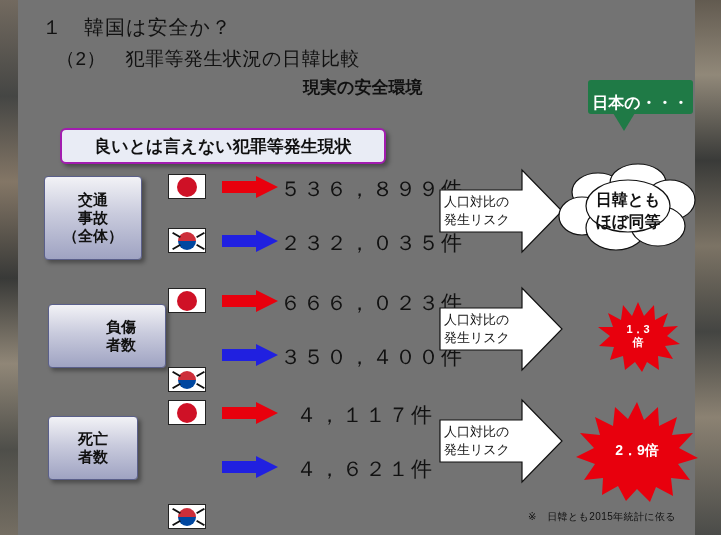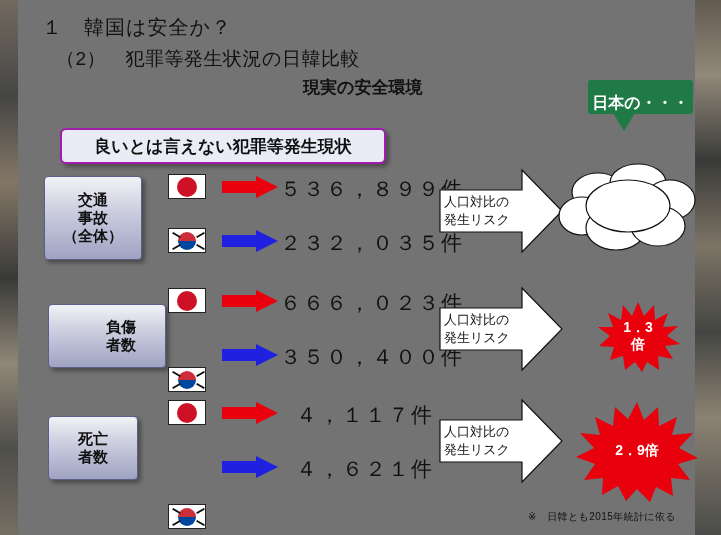--- a/index.html
+++ b/index.html
@@ -141,20 +141,24 @@
       <g fill="#ffffff" stroke="#111111" stroke-width="1.2">
         <ellipse cx="44" cy="34" rx="26" ry="19"></ellipse>
         <ellipse cx="84" cy="25" rx="28" ry="19"></ellipse>
         <ellipse cx="116" cy="42" rx="25" ry="20"></ellipse>
         <ellipse cx="28" cy="58" rx="23" ry="19"></ellipse>
         <ellipse cx="62" cy="70" rx="30" ry="22"></ellipse>
         <ellipse cx="104" cy="68" rx="27" ry="20"></ellipse>
         <ellipse cx="74" cy="48" rx="42" ry="26"></ellipse>
       </g>
     </svg>
+    <div class="txt">
+      <span>日韓とも</span><br>
+      <span>ほぼ同等</span>
+    </div>
   </div>
 
   <div class="cat" style="left:30px;top:304px;width:88px;height:62px;padding-left:28px;">
     <span>負傷</span>
     <span>者数</span>
   </div>
 
   <div class="flag flag-jp" style="left:150px;top:288px;width:38px;height:25px;">
     <div class="jp-dot"></div>
   </div>
@@ -182,21 +186,21 @@
     <div class="lbl">
       <span>人口対比の</span><br>
       <span>発生リスク</span>
     </div>
   </div>
 
   <div class="burst" style="left:578px;top:300px;width:84px;height:72px;">
     <svg width="84" height="72" viewBox="0 0 84 72">
       <polygon fill="#e8000d" points="42,2 48,16 58,5 59,20 72,13 67,27 82,26 71,36 84,44 69,46 77,59 62,56 63,70 51,62 46,72 39,62 29,70 27,56 14,60 18,47 3,46 14,36 2,27 17,27 12,13 25,20 27,5 36,16"></polygon>
     </svg>
-    <div class="txt" style="font-size:14px;line-height:1.2;text-align:center;">
+    <div class="txt" style="font-size:11px;line-height:1.2;text-align:center;">
       <span>1．3</span><br>
       <span>倍</span>
     </div>
   </div>
 
   <div class="cat" style="left:30px;top:416px;width:88px;height:62px;">
     <span>死亡</span>
     <span>者数</span>
   </div>
 

